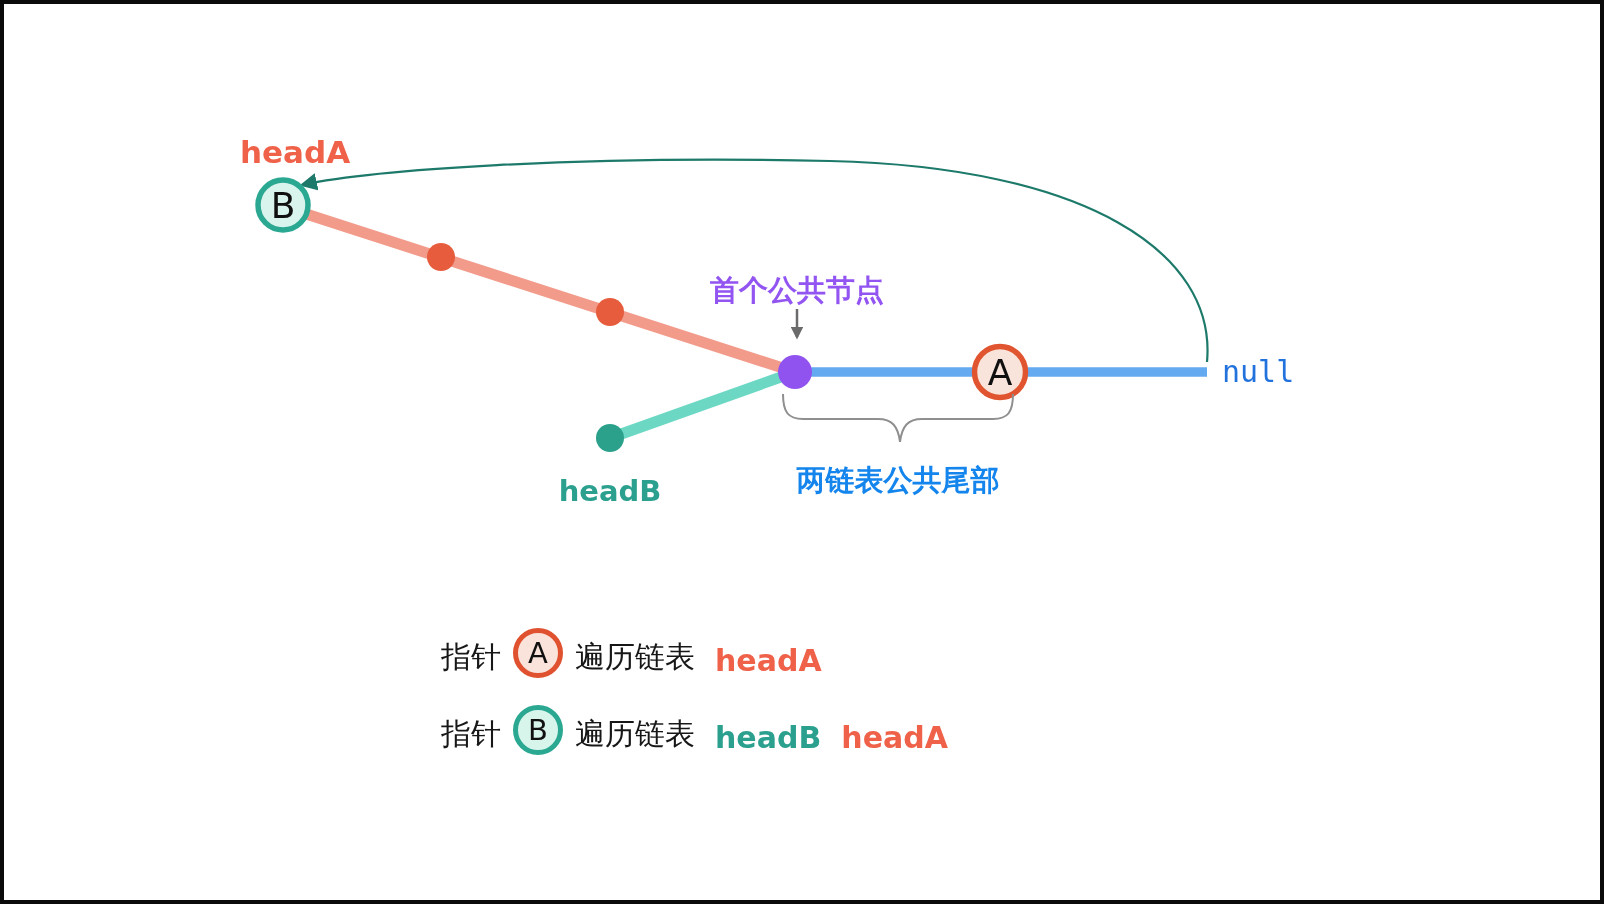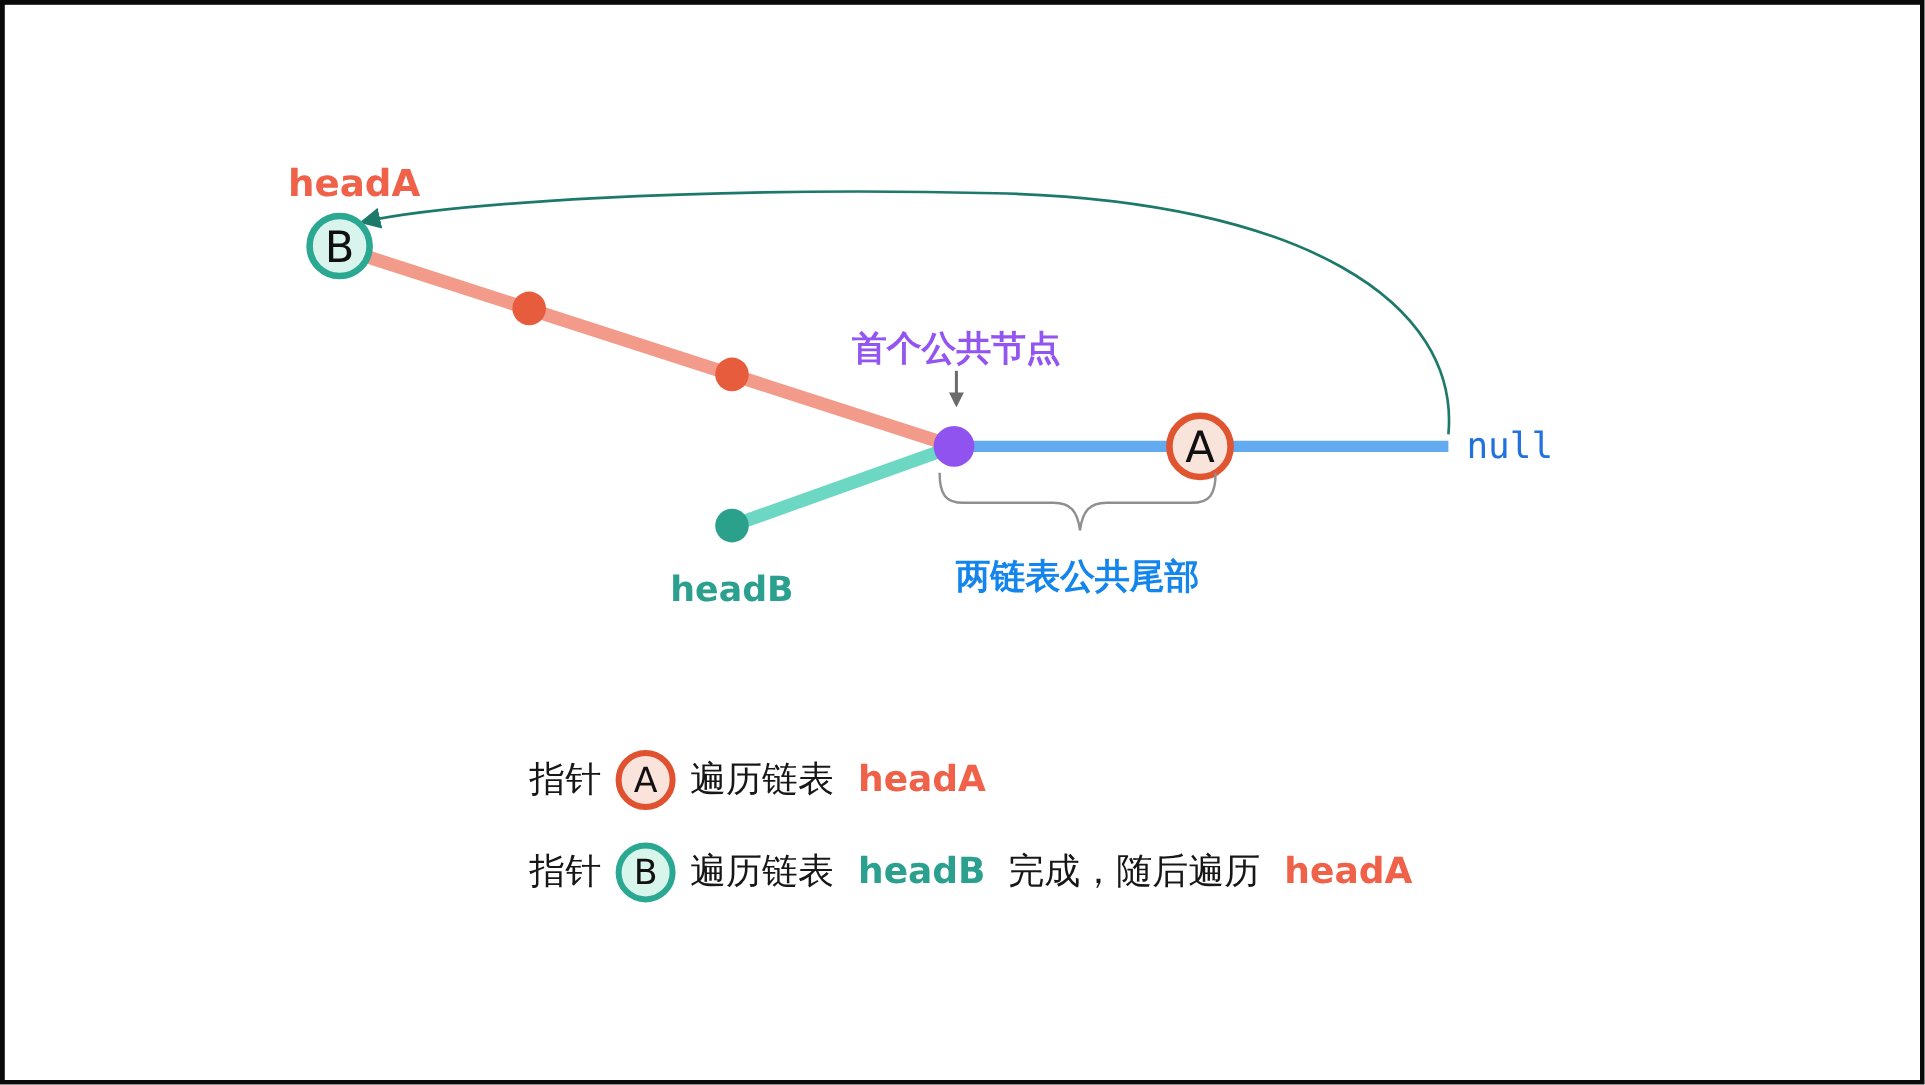--- a/index.html
+++ b/index.html
@@ -30,21 +30,21 @@
   }
   
   .legend {
     position: absolute;
     left: 441px;
     top: 621px;
     z-index: 5;
   }
   .legend-row {
     display: flex;
-    align-items: center;
+    align-items: flex-end;
     height: 57px;
     font-size: 30px;
     color: #171717;
     white-space: nowrap;
   }
   .legend-row + .legend-row {
     margin-top: 20px;
   }
   .badge {
     box-sizing: content-box;
@@ -130,19 +130,18 @@
       <span>指针</span>
       <span class="badge badge-a">A</span>
       <span>遍历链表</span>
       <span class="head-orange">headA</span>
     </div>
     <div class="legend-row">
       <span>指针</span>
       <span class="badge badge-b">B</span>
       <span>遍历链表</span>
       <span class="head-teal">headB</span>
-      <span class="legend-suffix">完成，随后遍历</span>
       <span class="head-orange">headA</span>
     </div>
   </div>
 
   <div class="frame"></div>
 </div>
 
 </body></html>

